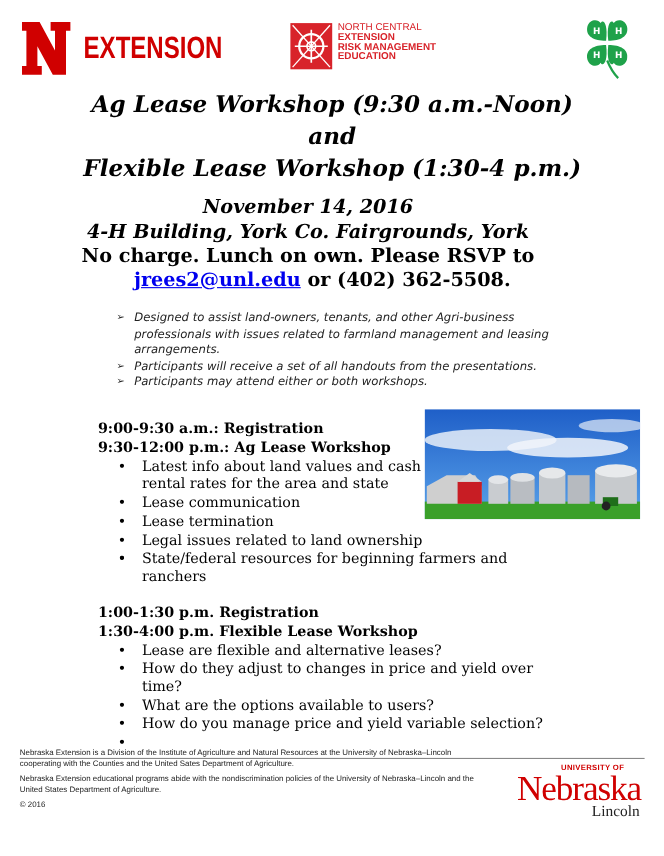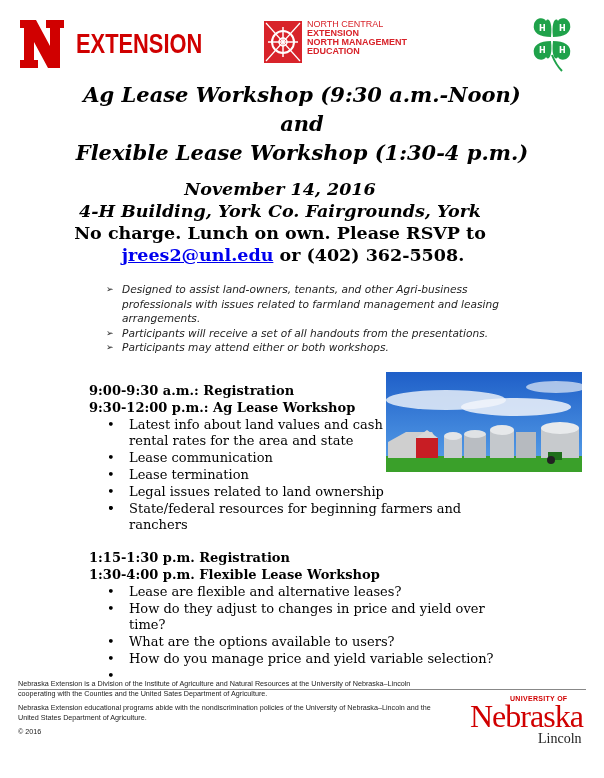--- a/index.html
+++ b/index.html
@@ -52,21 +52,21 @@
     <line x1="36" y1="2" x2="2" y2="40" stroke="#fff" stroke-width="1.2"></line>
     <circle cx="19" cy="21" r="11" fill="none" stroke="#fff" stroke-width="2"></circle>
     <circle cx="19" cy="21" r="4" fill="none" stroke="#fff" stroke-width="1.5"></circle>
     <line x1="19" y1="6" x2="19" y2="36" stroke="#fff" stroke-width="1.5"></line>
     <line x1="4" y1="21" x2="34" y2="21" stroke="#fff" stroke-width="1.5"></line>
   </svg>
 </div>
 <div class="abs ncr-text">
   <div class="l1">NORTH CENTRAL</div>
   <div class="l2">EXTENSION</div>
-  <div class="l2">NORTH MANAGEMENT</div>
+  <div class="l2">RISK MANAGEMENT</div>
   <div class="l2">EDUCATION</div>
 </div>
 
 <svg class="abs clover" viewBox="0 0 48 58">
   <g fill="#1fa24a">
     <path d="M23 22 C12 22 4 18 6 9 C8 2 16 2 18 6 C20 2 25 6 23 22 Z"></path>
     <path d="M25 22 C36 22 44 18 42 9 C40 2 32 2 30 6 C28 2 23 6 25 22 Z"></path>
     <path d="M23 26 C12 26 4 30 6 39 C8 46 16 46 18 42 C20 46 25 42 23 26 Z"></path>
     <path d="M25 26 C36 26 44 30 42 39 C40 46 32 46 30 42 C28 46 23 42 25 26 Z"></path>
     <path d="M24 40 Q28 50 34 56" stroke="#1fa24a" stroke-width="2" fill="none"></path>
@@ -131,21 +131,21 @@
   <div class="hd">9:30-12:00 p.m.:  Ag Lease Workshop</div>
   <ul>
     <li><span class="dot">•</span><span>Latest info about land values and cash</span><br><span>rental rates for the area and state</span></li>
     <li><span class="dot">•</span><span>Lease communication</span></li>
     <li><span class="dot">•</span><span>Lease termination</span></li>
     <li><span class="dot">•</span><span>Legal issues related to land ownership</span></li>
     <li><span class="dot">•</span></li>
     <li><span class="dot">•</span><span>State/federal resources for beginning farmers and ranchers</span></li>
   </ul>
   <div class="gap"></div>
-  <div class="hd">1:15-1:30 p.m. Registration</div>
+  <div class="hd">1:00-1:30 p.m. Registration</div>
   <div class="hd">1:30-4:00 p.m. Flexible Lease Workshop</div>
   <ul>
     <li><span class="dot">•</span><span>Lease are flexible and alternative leases?</span></li>
     <li><span class="dot">•</span><span>How do they adjust to changes in price and yield over time?</span></li>
     <li><span class="dot">•</span><span>What are the options available to users?</span></li>
     <li><span class="dot">•</span><span>How do you manage price and yield variable selection?</span></li>
     <li><span class="dot">•</span></li>
   </ul>
 </div>
 

